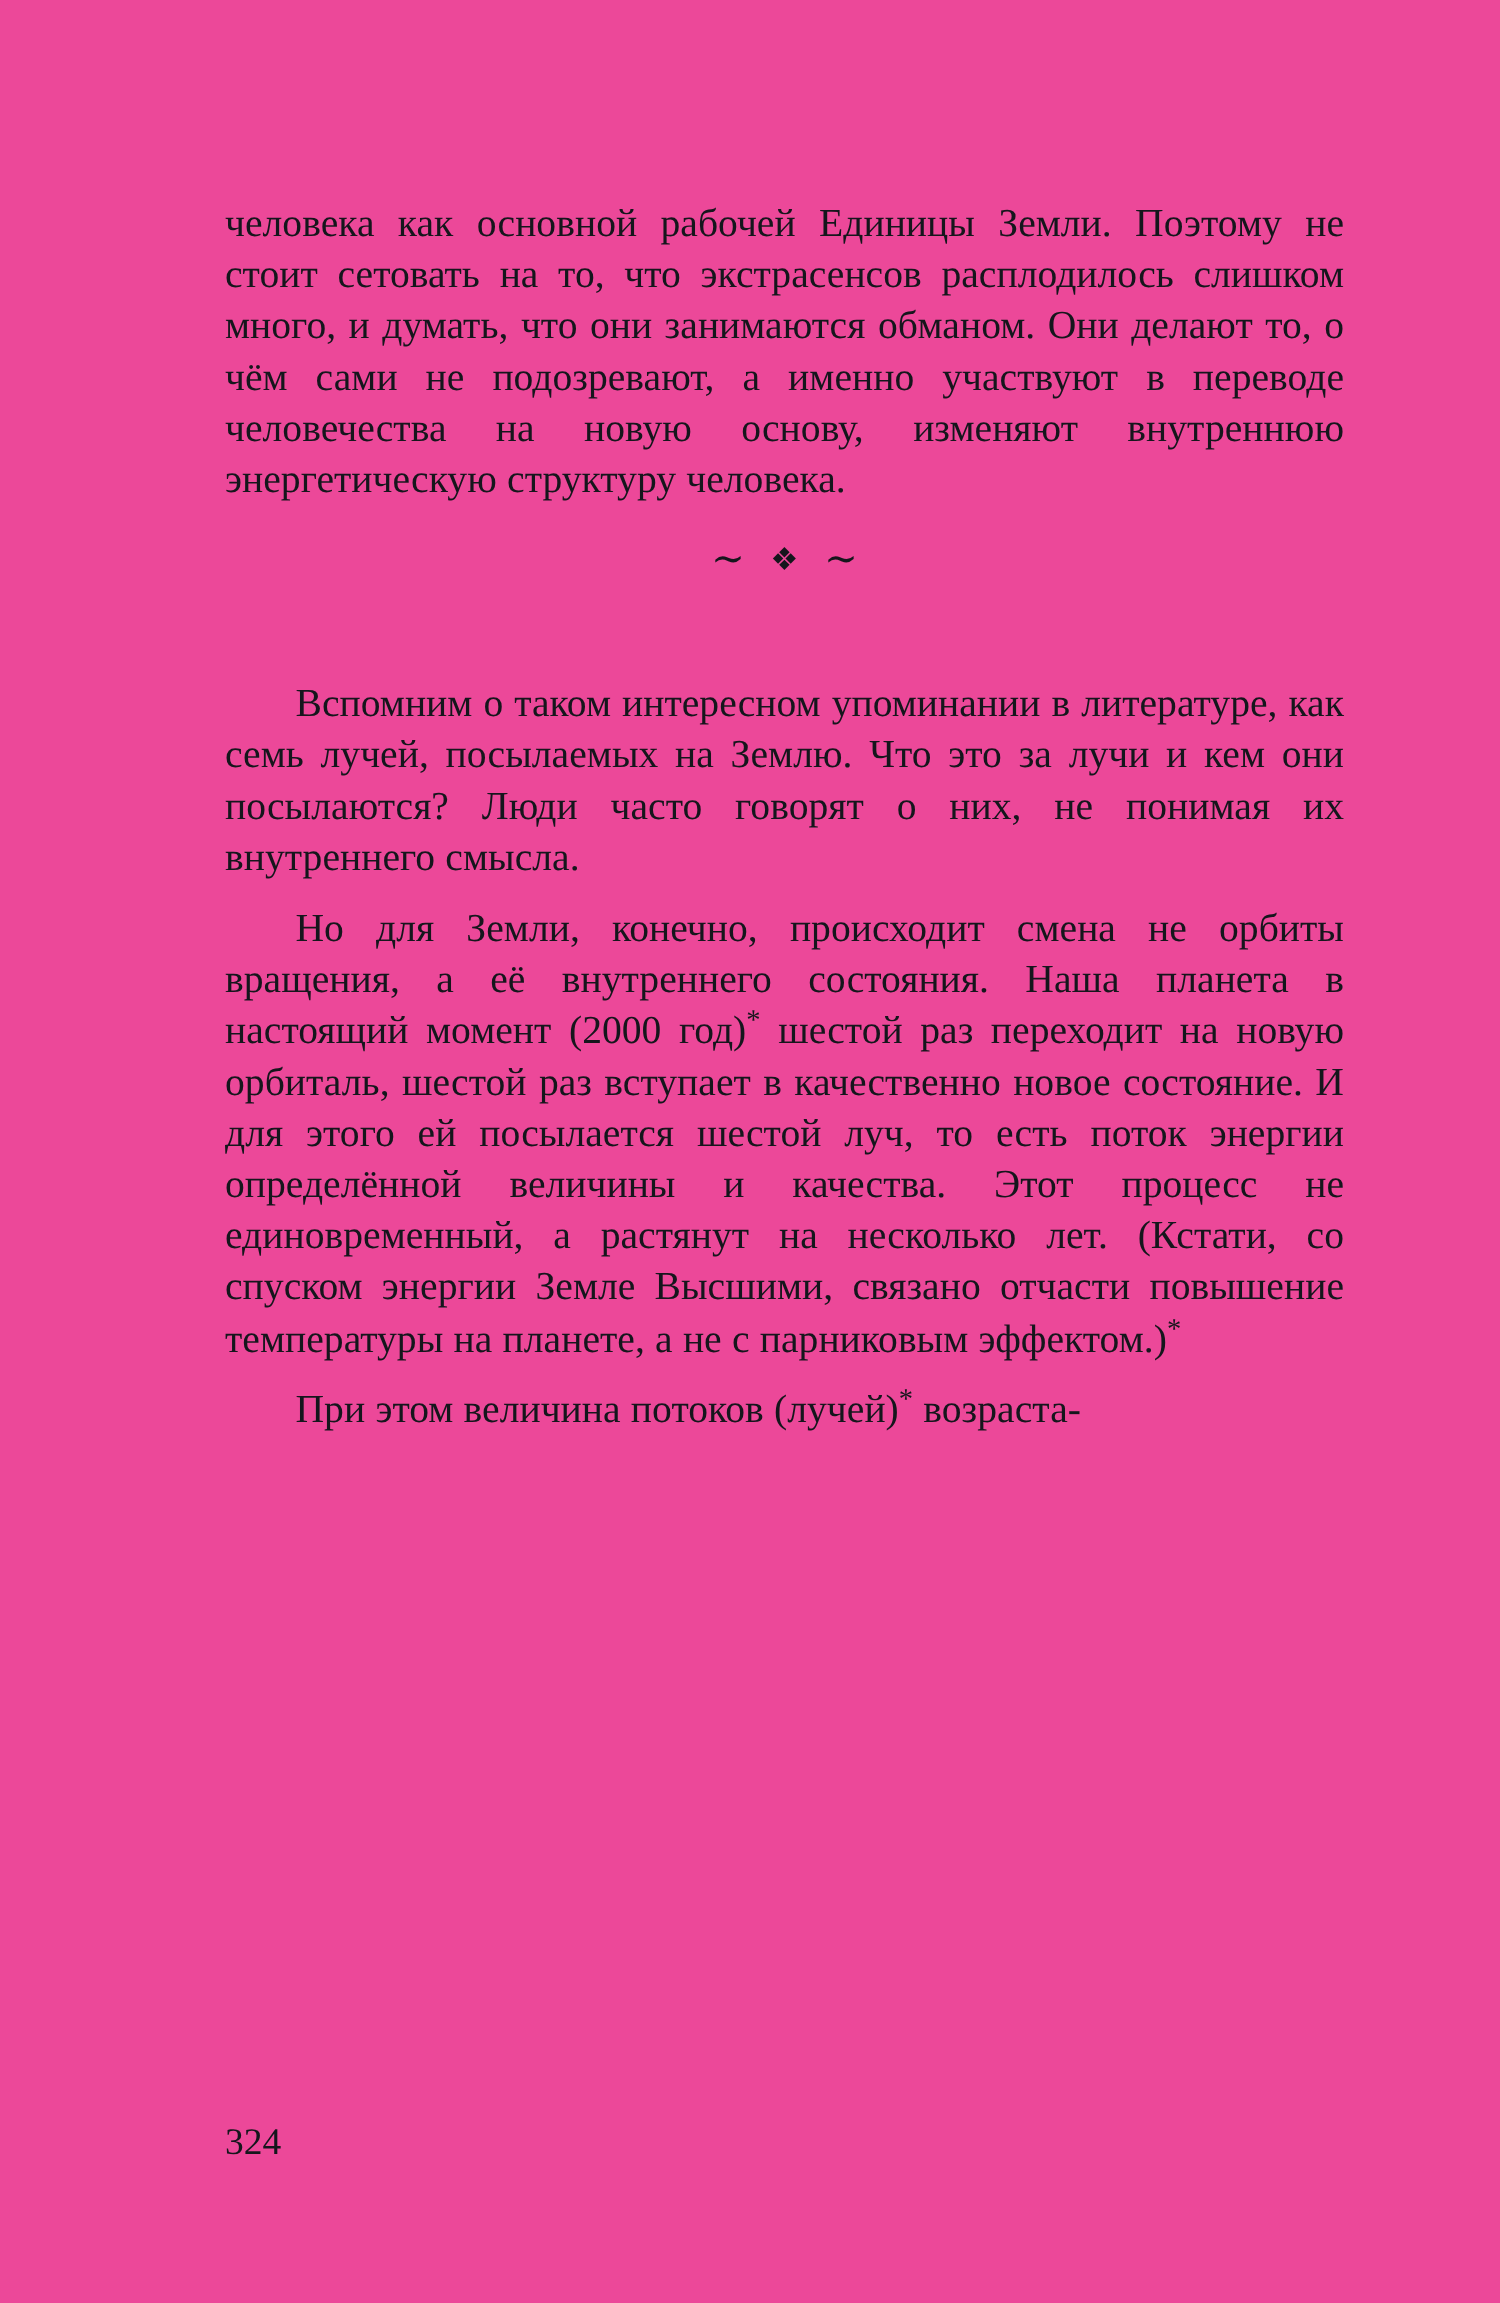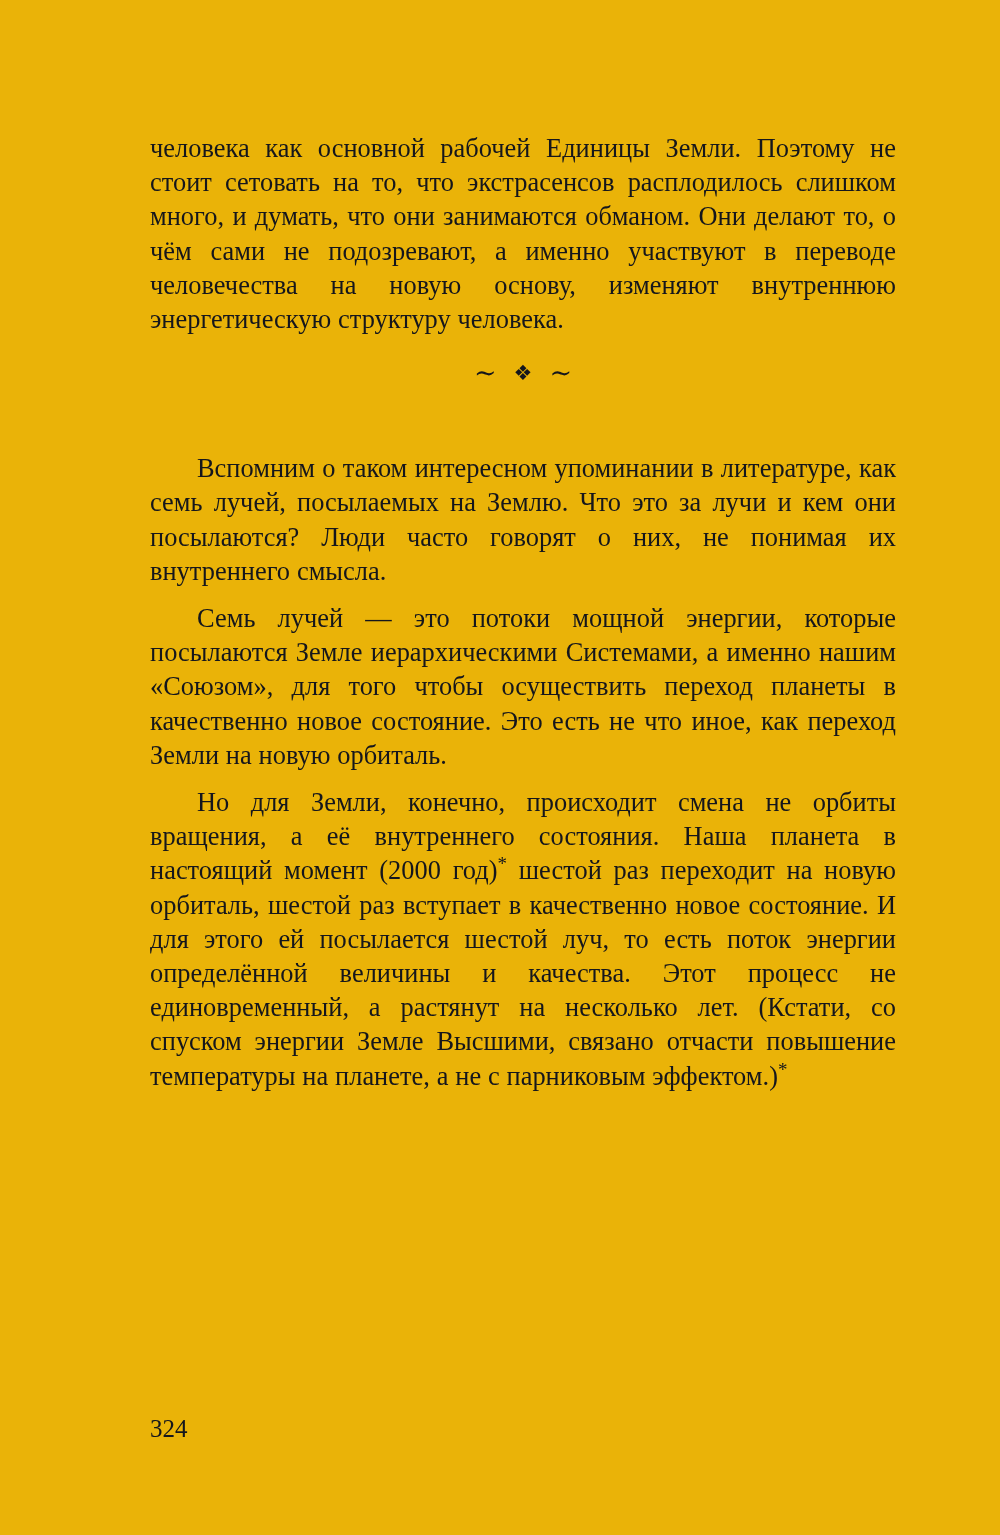--- a/index.html
+++ b/index.html
@@ -6,21 +6,21 @@
   html, body {
     margin: 0;
     padding: 0;
     background: #ffffff;
   }
 
   .page {
     position: relative;
     width: 1000px;
     height: 1535px;
-    background: #eab308;
+    background: #ec4899;
     overflow: hidden;
     font-family: "Liberation Serif", "DejaVu Serif", serif;
     color: #15161c;
   }
 
   .text-column {
     position: absolute;
     left: 150px;
     top: 131px;
     width: 746px;
@@ -110,23 +110,23 @@
     <div class="ornament-divider">
       <span class="swash left">∼</span>
       <span class="floret">❖</span>
       <span class="swash right">∼</span>
     </div>
 
     <div class="gap-after-divider"></div>
 
     <p class="para indent">Вспомним о таком интересном упоминании в литературе, как семь лучей, посылаемых на Землю. Что это за лучи и кем они посылаются? Люди часто говорят о них, не понимая их внутреннего смысла.</p>
 
-    <p class="para indent">Семь лучей — это потоки мощной энергии, которые посылаются Земле иерархическими Системами, а именно нашим «Союзом», для того чтобы осуществить переход планеты в качественно новое состояние. Это есть не что иное, как переход Земли на новую орбиталь.</p>
 
 
     <p class="para indent"><span>Но для Земли, конечно, происходит смена не орбиты вращения, а её внутреннего состояния. Наша планета в настоящий момент (2000 год)</span><sup class="fn">*</sup><span> шестой раз переходит на новую орбиталь, шестой раз вступает в качественно новое состояние. И для этого ей посылается шестой луч, то есть поток энергии определённой величины и качества. Этот процесс не единовременный, а растянут на несколько лет. (Кстати, со спуском энергии Земле Высшими, связано отчасти повышение температуры на планете, а не с парниковым эффектом.)</span><sup class="fn">*</sup></p>
 
+    <p class="para indent"><span>При этом величина потоков (лучей)</span><sup class="fn">*</sup><span> возраста-</span></p>
 
   </div>
 
   <div class="folio">324</div>
 
 </div>
 
 </body></html>

